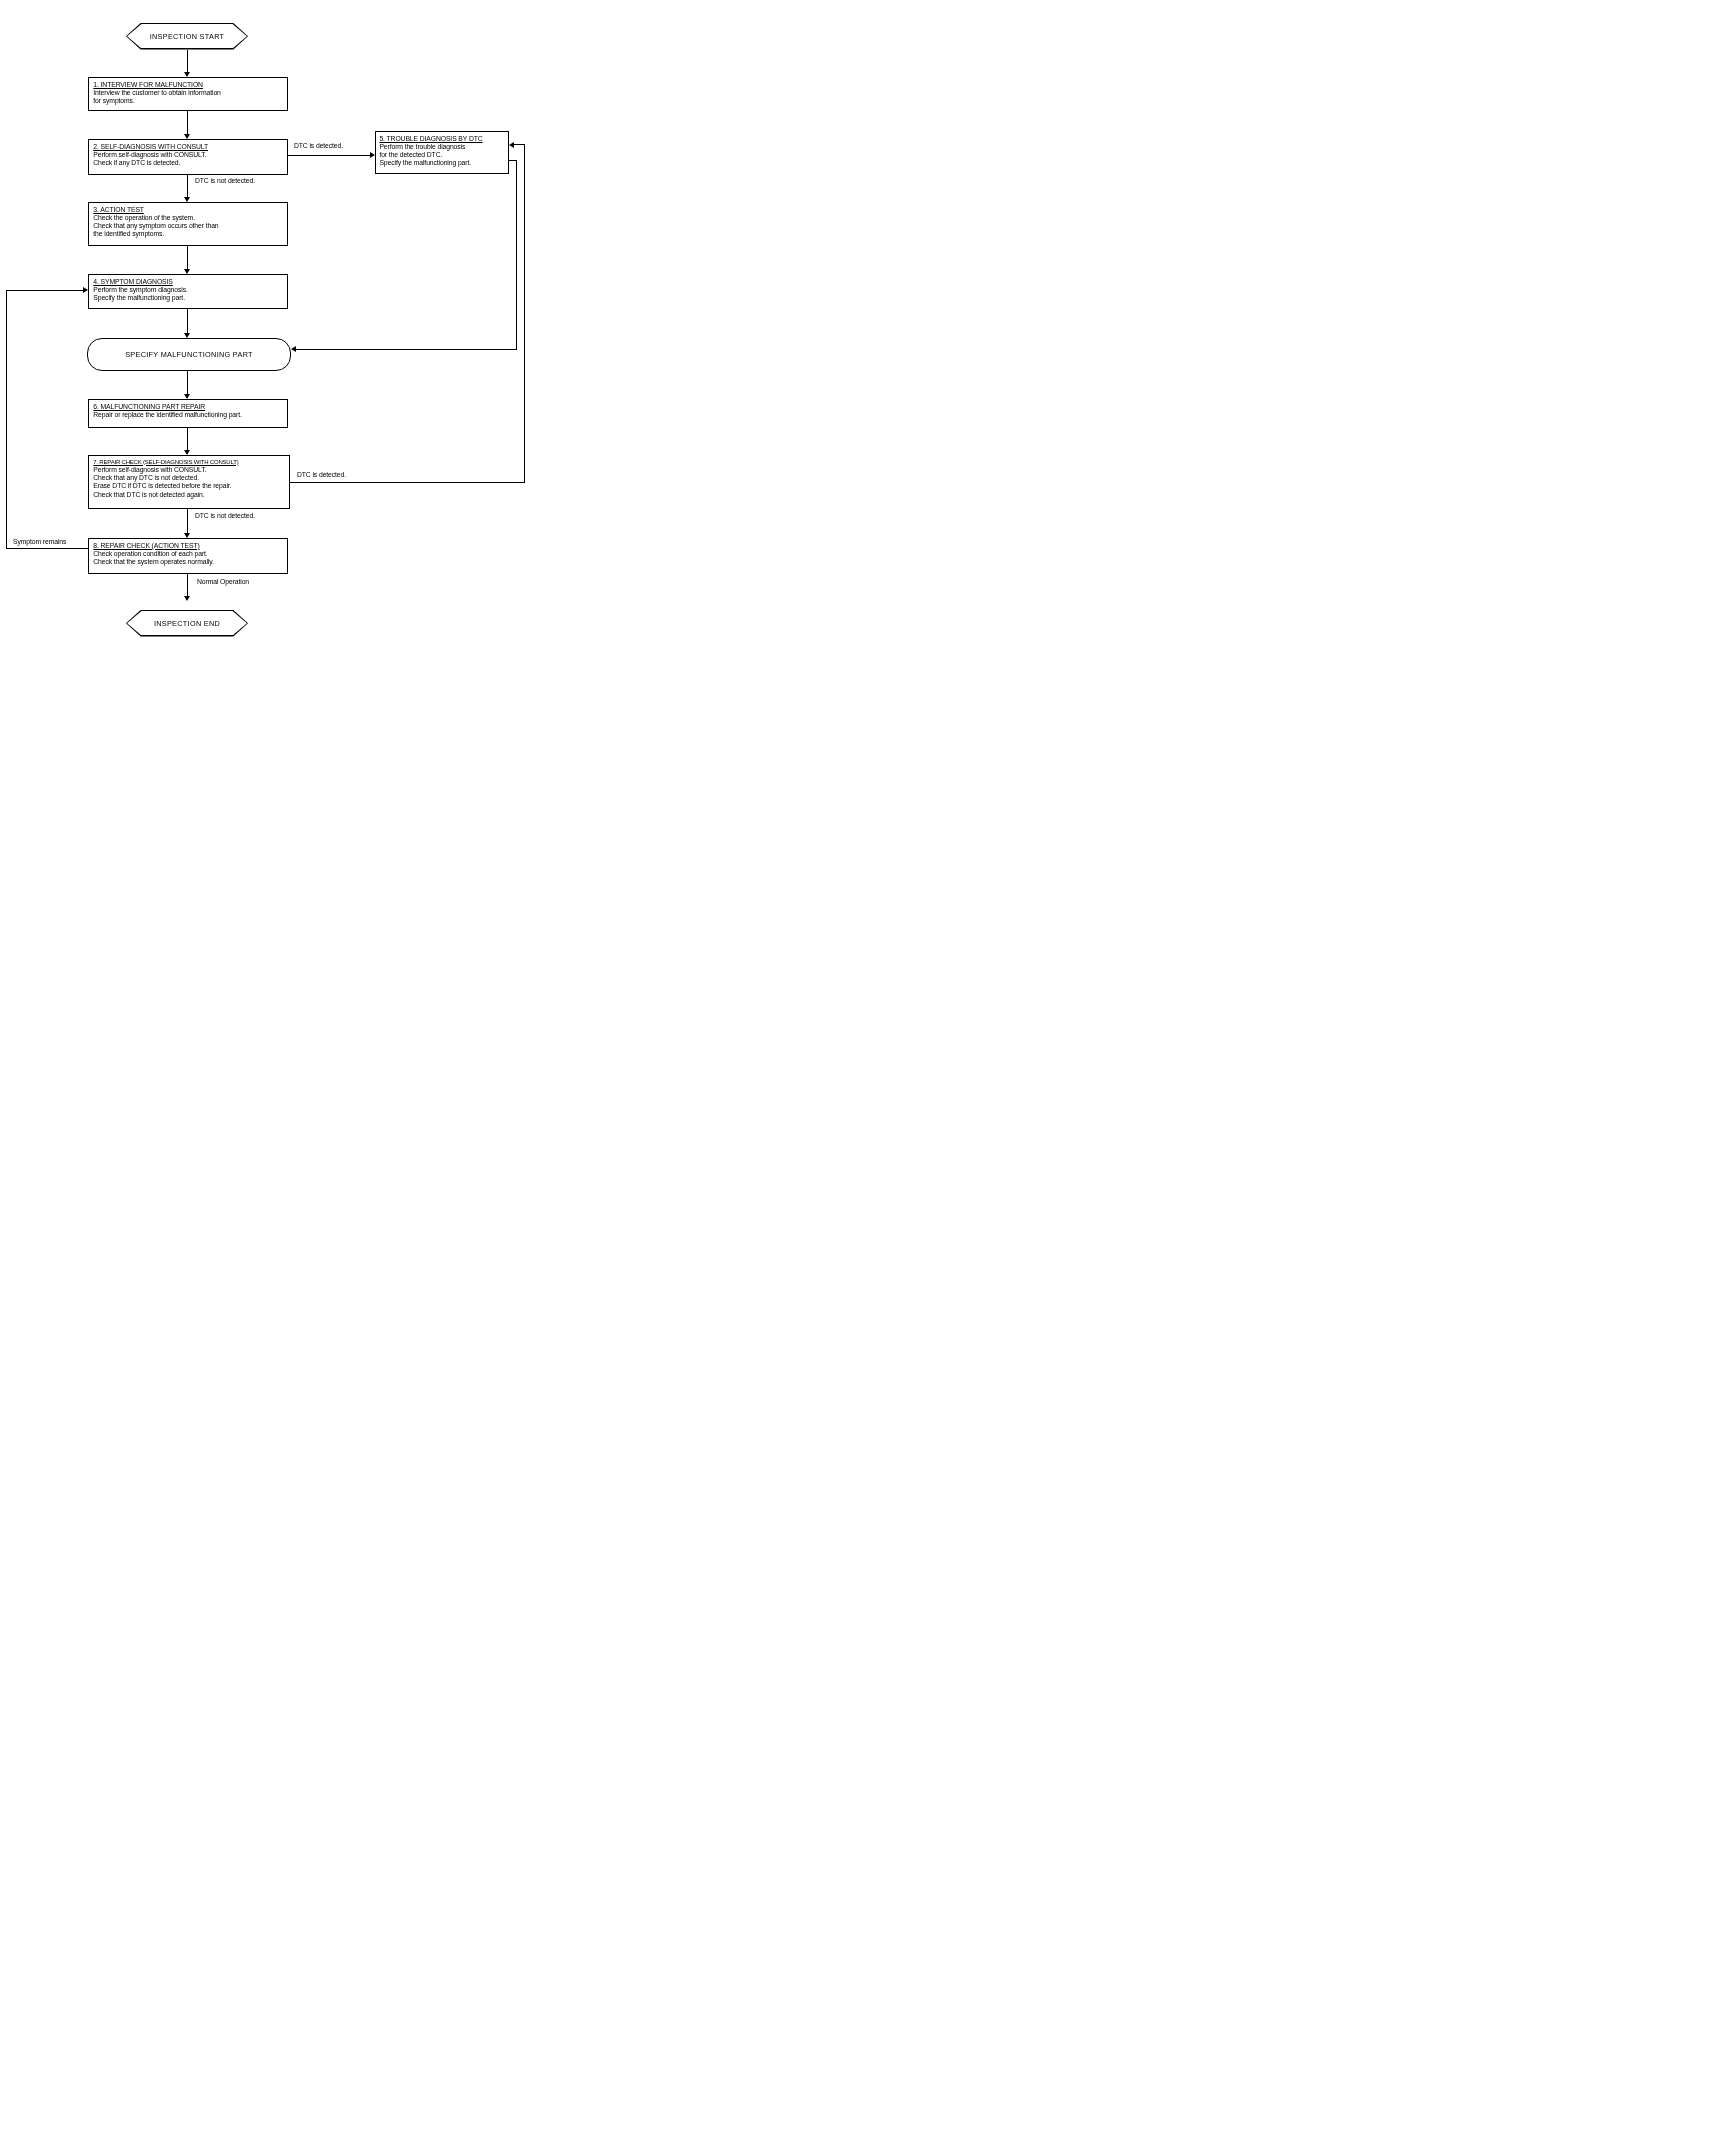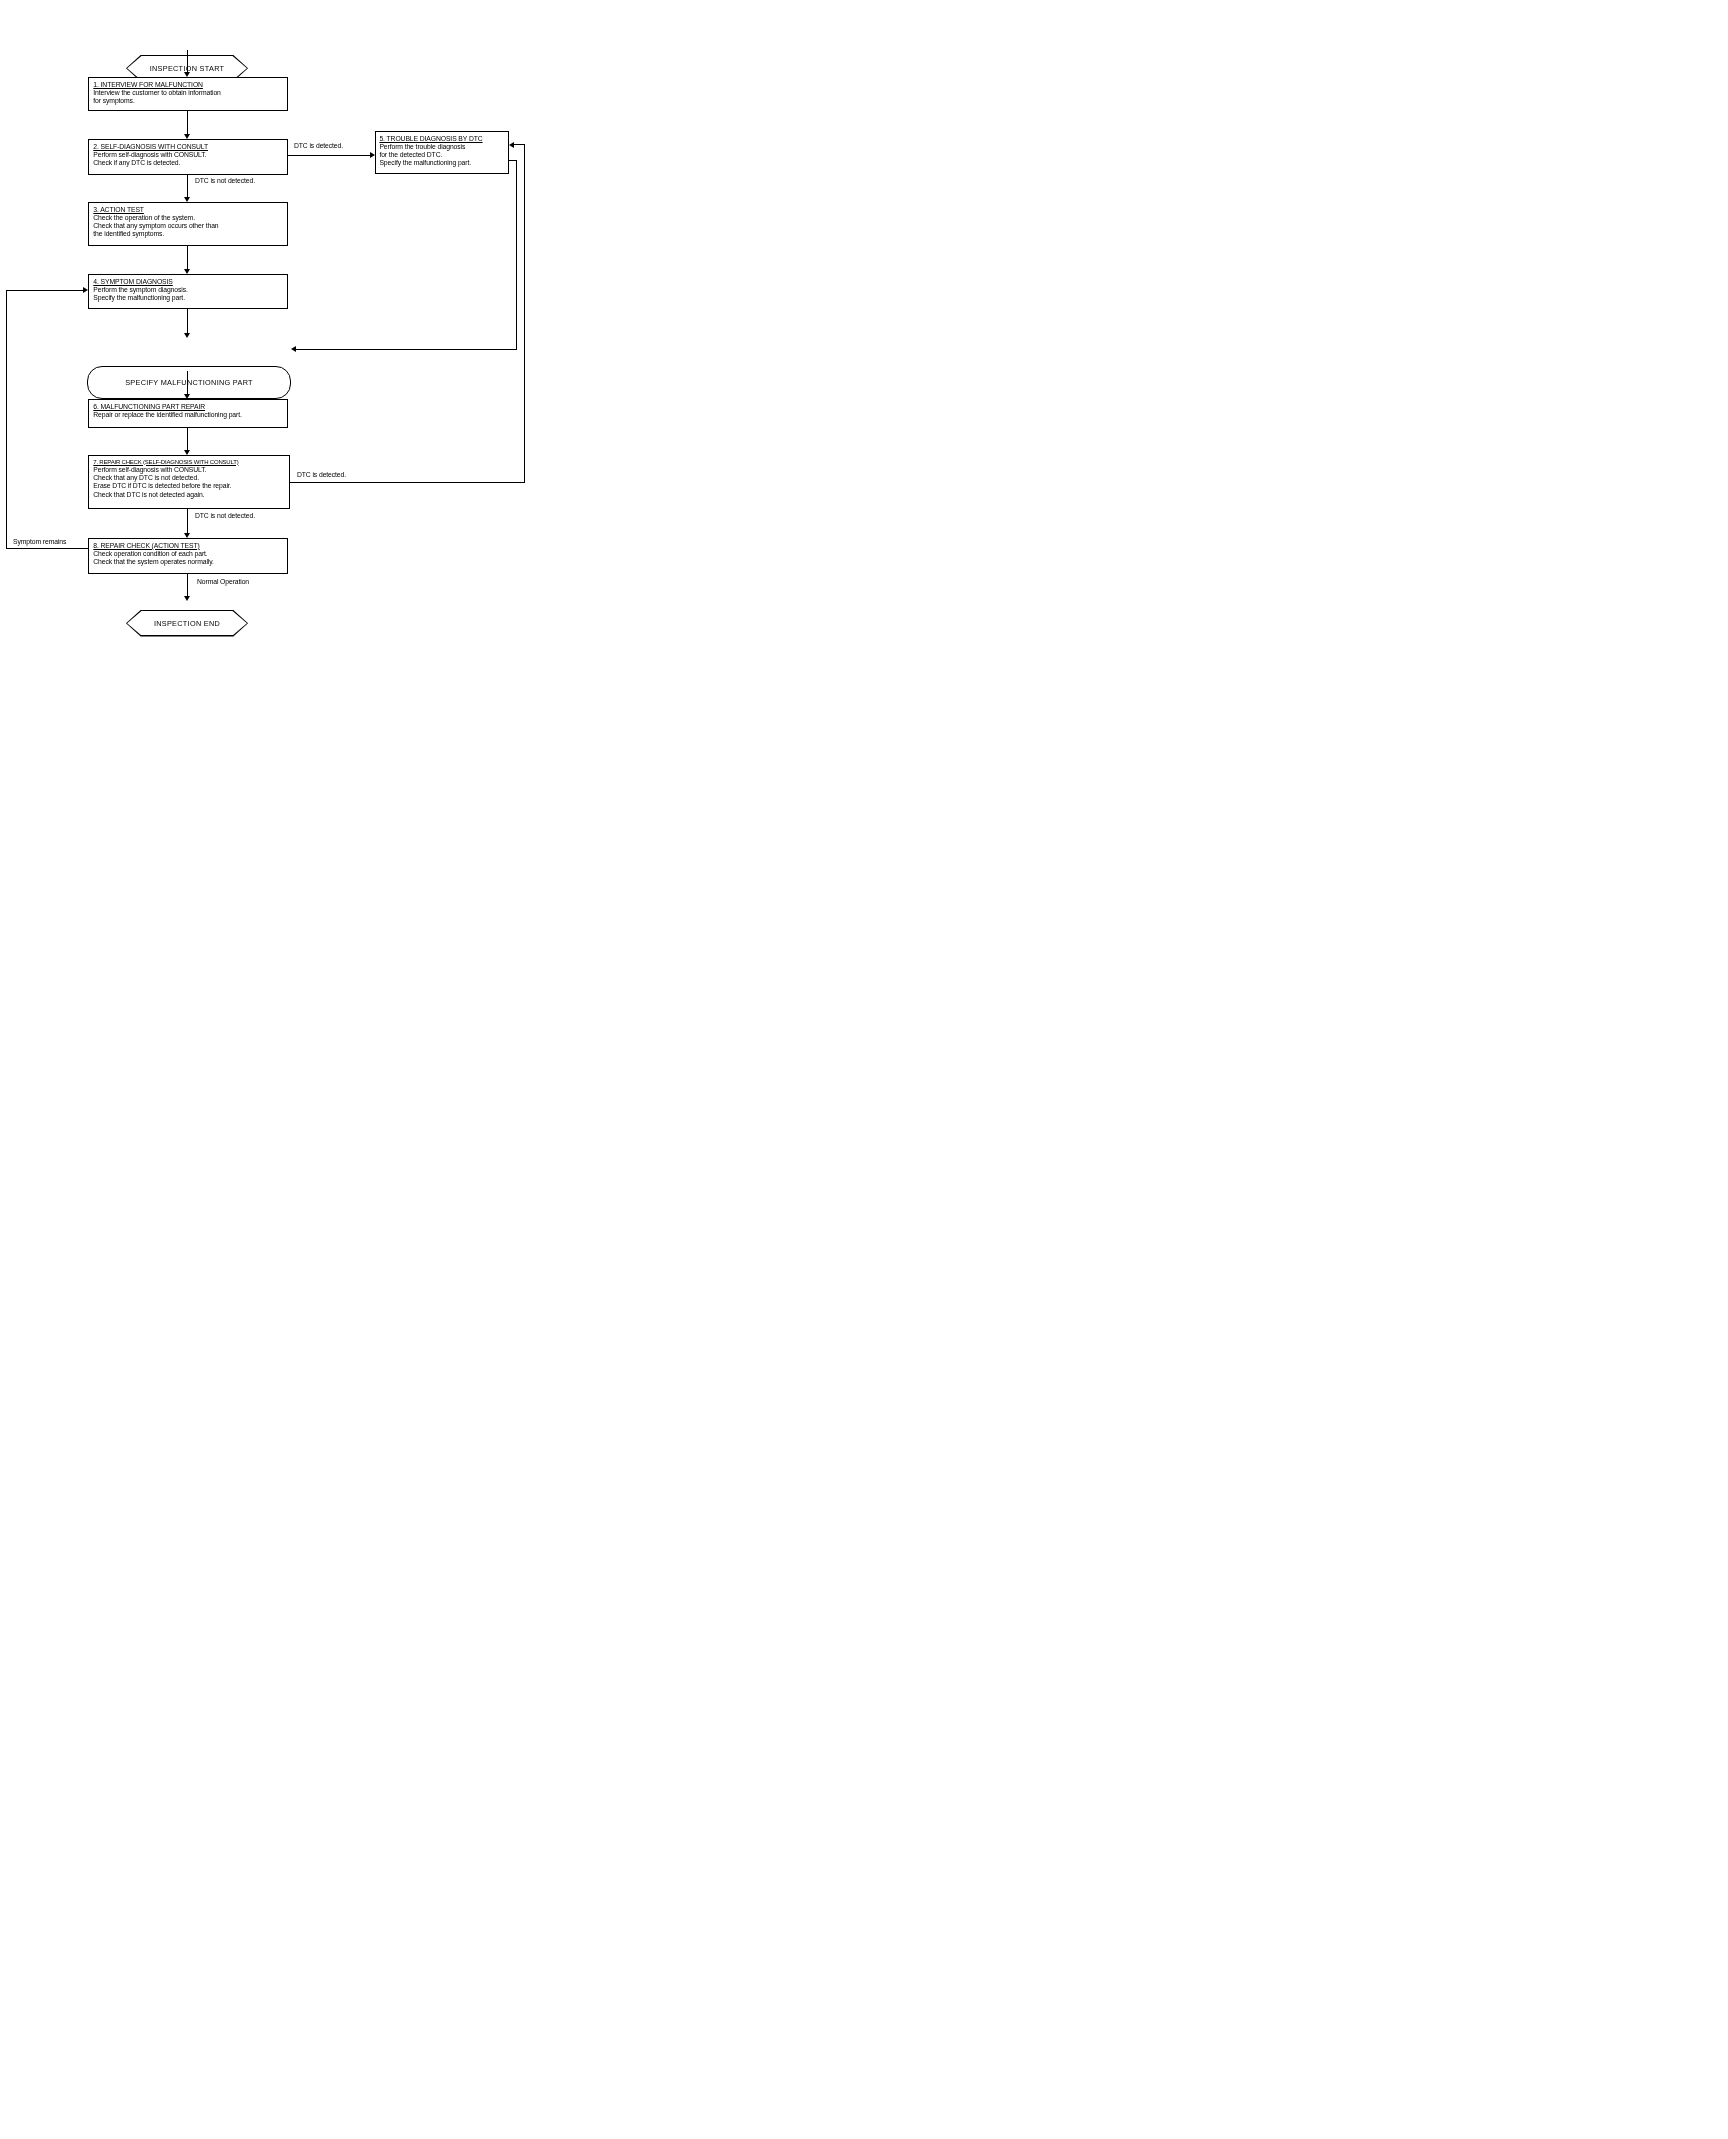--- a/index.html
+++ b/index.html
@@ -2,39 +2,39 @@
 <html style="font-size:6.8px"><head>
 <meta charset="utf-8">
 <style>
   html,body{margin:0;padding:0;background:#ffffff;}
   body{font-family:"Liberation Sans","DejaVu Sans",sans-serif;color:#000;}
   .canvas{position:relative;width:531px;height:661px;background:#fff;overflow:hidden;}
   .node{position:absolute;border:0.9px solid #000;background:#fff;box-sizing:border-box;padding:2.6px 4.3px;}
   .node-title{font-size:6.8px;letter-spacing:-0.1px;white-space:nowrap;text-decoration:underline;text-decoration-thickness:0.9px;text-underline-offset:1.3px;margin-bottom:1.7px;}
   .title-condensed{font-size:6px;letter-spacing:-0.2px;}
   .node-line{font-size:6.8px;line-height:8.1px;letter-spacing:-0.1px;white-space:nowrap;}
-  .rounded{border-radius:15px;display:flex;align-items:center;justify-content:center;padding:0;margin-top:28px;}
+  .rounded{border-radius:15px;display:flex;align-items:center;justify-content:center;padding:0;}
   .big-label{font-size:7.3px;letter-spacing:0.3px;}
   .hex{position:absolute;background:#000;clip-path:polygon(0 50%,12% 0,88% 0,100% 50%,88% 100%,12% 100%);}
   .hex-inner{position:absolute;inset:1.1px;background:#fff;clip-path:polygon(0 50%,12% 0,88% 0,100% 50%,88% 100%,12% 100%);display:flex;align-items:center;justify-content:center;}
   .wire{position:absolute;background:#000;}
   .h{height:0.9px;}
   .v{width:0.9px;}
   .arr{position:absolute;width:0;height:0;}
   .arr-down{border-left:3px solid transparent;border-right:3px solid transparent;border-top:5.1px solid #000;}
   .arr-right{border-top:3px solid transparent;border-bottom:3px solid transparent;border-left:5.1px solid #000;}
   .arr-left{border-top:3px solid transparent;border-bottom:3px solid transparent;border-right:5.1px solid #000;}
   .edge-label{position:absolute;font-size:6.8px;letter-spacing:-0.1px;white-space:nowrap;}
 </style>
 </head>
 <body>
 
 <div class="canvas">
 
-  <div class="hex" style="left:126px;top:23px;width:122px;height:26.5px;margin-top:32px;">
+  <div class="hex" style="left:126px;top:23px;width:122px;height:26.5px;">
     <div class="hex-inner">
       <span class="big-label">INSPECTION START</span>
     </div>
   </div>
 
   <div class="node" style="left:88px;top:77px;width:200px;height:34px;">
     <div class="node-title">1. INTERVIEW FOR MALFUNCTION</div>
     <div class="node-line">Interview the customer to obtain information</div>
     <div class="node-line">for symptoms.</div>
   </div>

